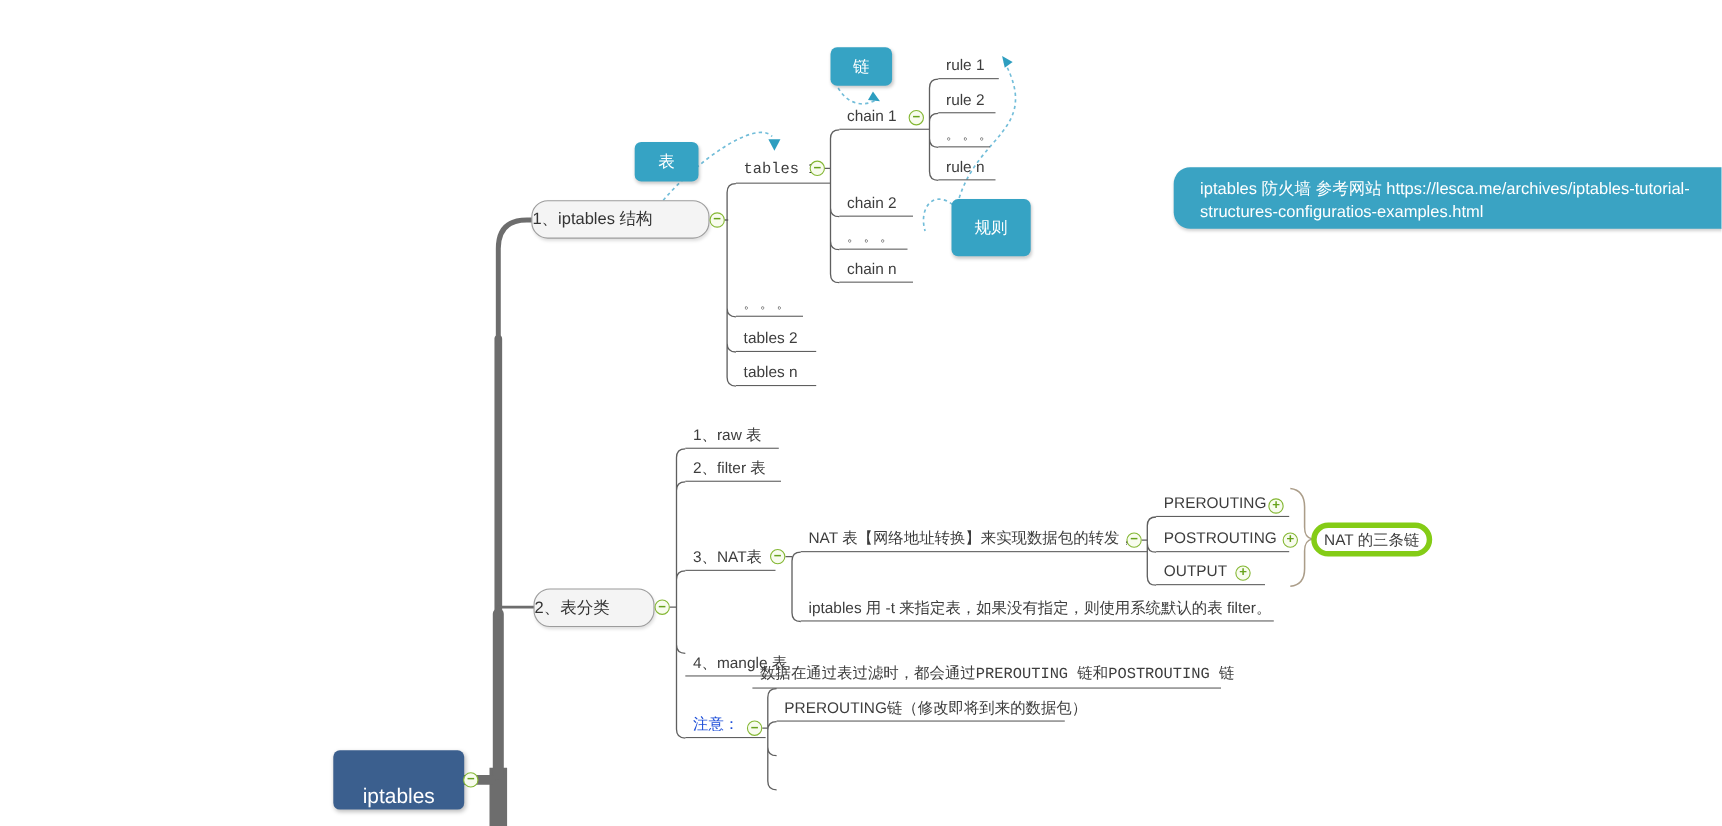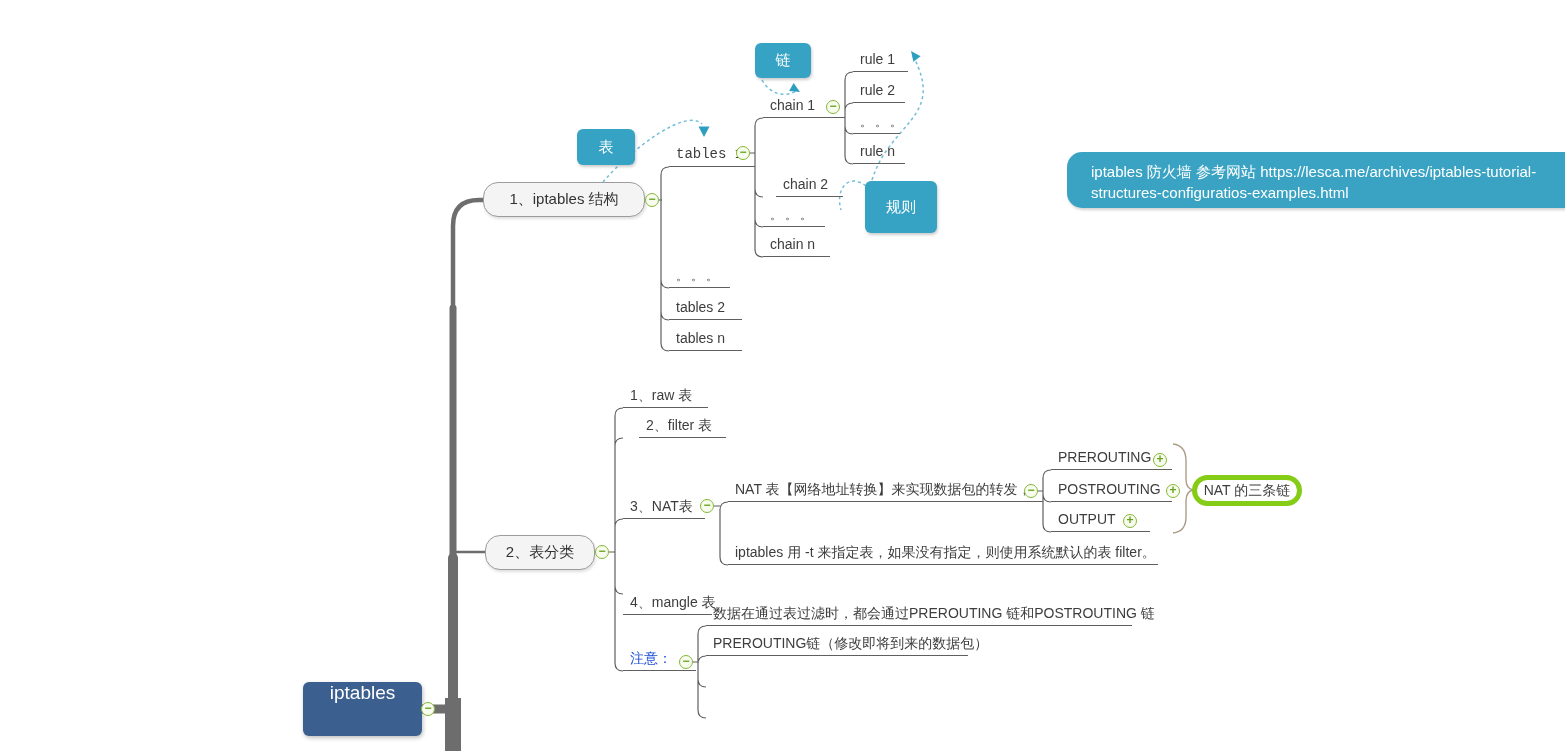--- a/index.html
+++ b/index.html
@@ -4,27 +4,27 @@
 <style>
   html,body{margin:0;padding:0;}
   body{
     width:1565px;height:751px;position:relative;overflow:hidden;
     background:#ffffff;
     font-family:"Liberation Sans","DejaVu Sans",sans-serif;
   }
   #canvas{position:absolute;left:0;top:0;width:1565px;height:751px;}
   #wires{position:absolute;left:0;top:0;z-index:0;}
   .node-box{
-    position:absolute;z-index:2;display:flex;align-items:center;justify-content:center;
+    position:absolute;z-index:2;display:flex;align-items:center;justify-content:flex-start;
     background:#f4f4f4;border:1px solid #9c9c9c;border-radius:15px;
     font-size:15px;color:#333;box-shadow:1px 2px 3px rgba(0,0,0,.13);
     box-sizing:border-box;white-space:nowrap;cursor:default;
   }
   .root-box{
-    position:absolute;z-index:2;display:flex;align-items:flex-start;justify-content:center;
+    position:absolute;z-index:2;display:flex;align-items:flex-end;justify-content:center;
     background:#3b5f8e;border-radius:6px;color:#fff;font-size:19px;
     box-shadow:1px 2px 4px rgba(0,0,0,.25);box-sizing:border-box;
   }
   .teal-box{
     position:absolute;z-index:2;display:flex;align-items:center;justify-content:center;
     background:#36a3c4;border-radius:6px;color:#fff;font-size:15px;
     box-shadow:1px 2px 3px rgba(0,0,0,.2);box-sizing:border-box;white-space:nowrap;
   }
   .note-box{
     position:absolute;z-index:2;background:#3aa3c3;border-radius:15px;color:#fff;
@@ -116,47 +116,47 @@
   <div class="note-box" style="left:1023px;top:152px;width:538px;height:56px;">
     <span>iptables 防火墙 参考网站 https://lesca.me/archives/iptables-tutorial-structures-configuratios-examples.html</span>
   </div>
 
   <div class="line-label" style="left:669px;top:145px;width:86px;font-family:Liberation Mono, monospace;">tables 1</div>
   <div class="line-label dots" style="left:669px;top:266px;width:61px;">。。。</div>
   <div class="line-label" style="left:669px;top:298px;width:73px;">tables 2</div>
   <div class="line-label" style="left:669px;top:329px;width:73px;">tables n</div>
 
   <div class="line-label" style="left:763px;top:96px;width:82px;">chain 1</div>
-  <div class="line-label" style="left:763px;top:175px;width:67px;margin-left:13px;">chain 2</div>
+  <div class="line-label" style="left:763px;top:175px;width:67px;">chain 2</div>
   <div class="line-label dots" style="left:763px;top:205px;width:62px;">。。。</div>
   <div class="line-label" style="left:763px;top:235px;width:67px;">chain n</div>
 
   <div class="line-label" style="left:853px;top:50px;width:55px;">rule 1</div>
   <div class="line-label" style="left:853px;top:81px;width:52px;">rule 2</div>
   <div class="line-label dots" style="left:853px;top:112px;width:47px;">。。。</div>
   <div class="line-label" style="left:853px;top:142px;width:52px;">rule n</div>
 
   <div class="line-label" style="left:623px;top:386px;width:85px;">1、raw 表</div>
-  <div class="line-label" style="left:623px;top:416px;width:87px;margin-left:16px;">2、filter 表</div>
+  <div class="line-label" style="left:623px;top:416px;width:87px;">2、filter 表</div>
   <div class="line-label" style="left:623px;top:497px;width:82px;">3、NAT表</div>
   <div class="line-label" style="left:623px;top:593px;width:89px;">4、mangle 表</div>
   <div class="line-label red" style="left:623px;top:649px;width:73px;">注意：</div>
 
   <div class="line-label" style="left:728px;top:480px;width:315px;">NAT 表【网络地址转换】来实现数据包的转发，</div>
   <div class="line-label" style="left:728px;top:543px;width:430px;">iptables 用 -t  来指定表，如果没有指定，则使用系统默认的表 filter。</div>
 
   <div class="line-label" style="left:1051px;top:448px;width:121px;">PREROUTING</div>
   <div class="line-label" style="left:1051px;top:480px;width:121px;">POSTROUTING</div>
   <div class="line-label" style="left:1051px;top:510px;width:99px;">OUTPUT</div>
 
   <div class="summary-pill" style="left:1192px;top:475px;width:110px;height:31px;">
     <span>NAT 的三条链</span>
   </div>
 
-  <div class="line-label" style="left:706px;top:604px;width:426px;">数据在通过表过滤时，都会通过PREROUTING 链和POSTROUTING 链</div>
+  <div class="line-label" style="left:684px;top:604px;width:426px;font-family:Liberation Mono, monospace;">数据在通过表过滤时，都会通过PREROUTING 链和POSTROUTING 链</div>
   <div class="line-label" style="left:706px;top:634px;width:262px;">PREROUTING链（修改即将到来的数据包）</div>
 
   <div class="coll" style="left:428px;top:709px;">−</div>
   <div class="coll" style="left:652px;top:200px;">−</div>
   <div class="coll" style="left:743px;top:153px;">−</div>
   <div class="coll" style="left:833px;top:107px;">−</div>
   <div class="coll" style="left:602px;top:552px;">−</div>
   <div class="coll" style="left:707px;top:506px;">−</div>
   <div class="coll" style="left:1031px;top:491px;">−</div>
   <div class="coll" style="left:686px;top:662px;">−</div>

